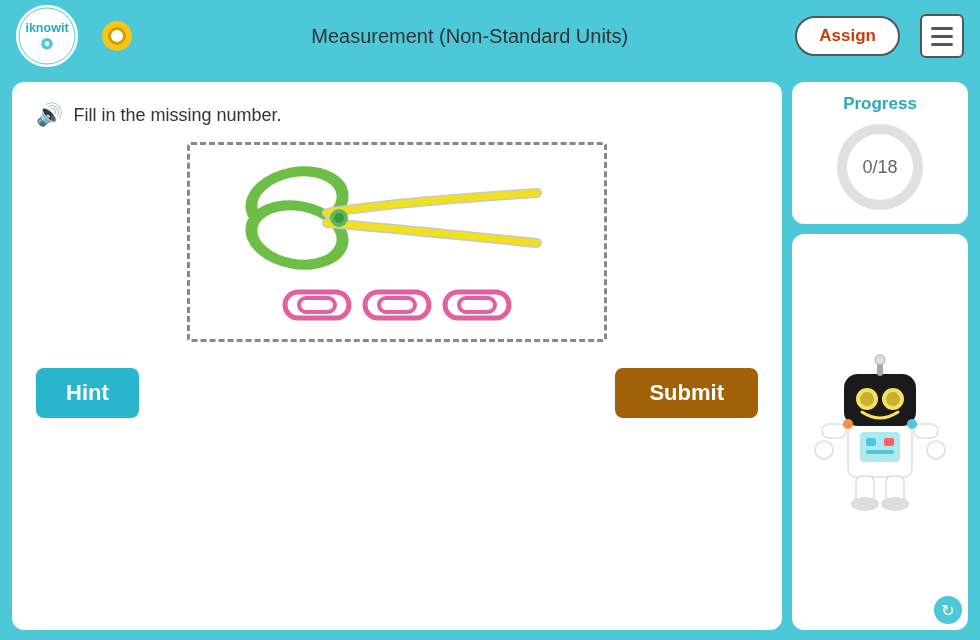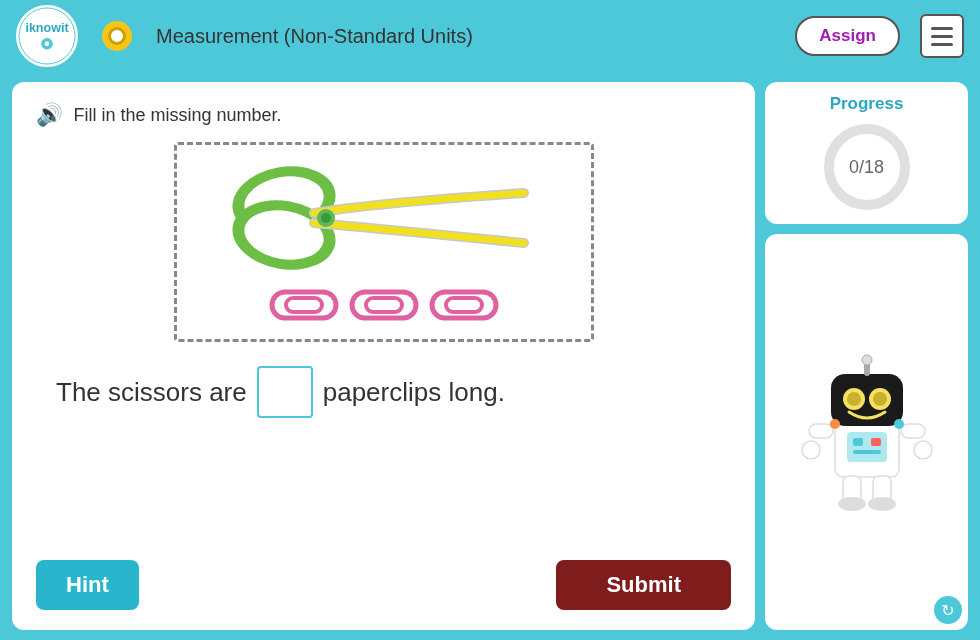--- a/index.html
+++ b/index.html
@@ -55,30 +55,31 @@
       background: white;
       border-radius: 50%;
       border: 3px solid #cda000;
     }
 
     .lesson-title {
       color: #333;
       font-size: 20px;
       font-weight: normal;
       flex: 1;
+      text-align: center;
     }
 
     .assign-btn {
       background: white;
       border: 2px solid #555;
       border-radius: 20px;
       padding: 8px 22px;
       font-size: 17px;
       font-weight: bold;
-      color: #a21caf;
+      color: #c2410c;
       cursor: pointer;
     }
 
     .hamburger-btn {
       background: white;
       border: 2px solid #555;
       border-radius: 6px;
       width: 44px;
       height: 44px;
       display: flex;
@@ -203,33 +204,33 @@
       color: white;
       border: none;
       border-radius: 8px;
       padding: 12px 30px;
       font-size: 22px;
       font-weight: bold;
       cursor: pointer;
     }
 
     .submit-btn {
-      background: #7f1d1d;
+      background: #a16207;
       color: white;
       border: none;
       border-radius: 8px;
-      padding: 12px 50px;
+      padding: 12px 34px;
       font-size: 22px;
       font-weight: bold;
       cursor: pointer;
     }
 
     
     .sidebar {
-      width: 203px;
+      width: 176px;
       display: flex;
       flex-direction: column;
       align-items: center;
       gap: 10px;
     }
 
     .stat-card {
       background: white;
       border-radius: 12px;
       width: 100%;
@@ -377,25 +378,20 @@
           <rect x="18" y="10" width="36" height="14" rx="7" ry="7" fill="none" stroke="#e060a0" stroke-width="4"></rect>
         </svg>
 
         <svg class="paperclip" viewBox="0 0 72 34">
           <rect x="4" y="4" width="64" height="26" rx="13" ry="13" fill="none" stroke="#e060a0" stroke-width="5"></rect>
           <rect x="18" y="10" width="36" height="14" rx="7" ry="7" fill="none" stroke="#e060a0" stroke-width="4"></rect>
         </svg>
       </div>
     </div>
 
-    <div class="answer-sentence">
-      <span>The scissors are</span>
-      <input class="answer-input" type="text" maxlength="2" style="">
-      <span>paperclips long.</span>
-    </div>
 
     <div class="bottom-buttons">
       <button class="hint-btn">Hint</button>
       <button class="submit-btn">Submit</button>
     </div>
 
   </div>
 
   <div class="sidebar">
 

